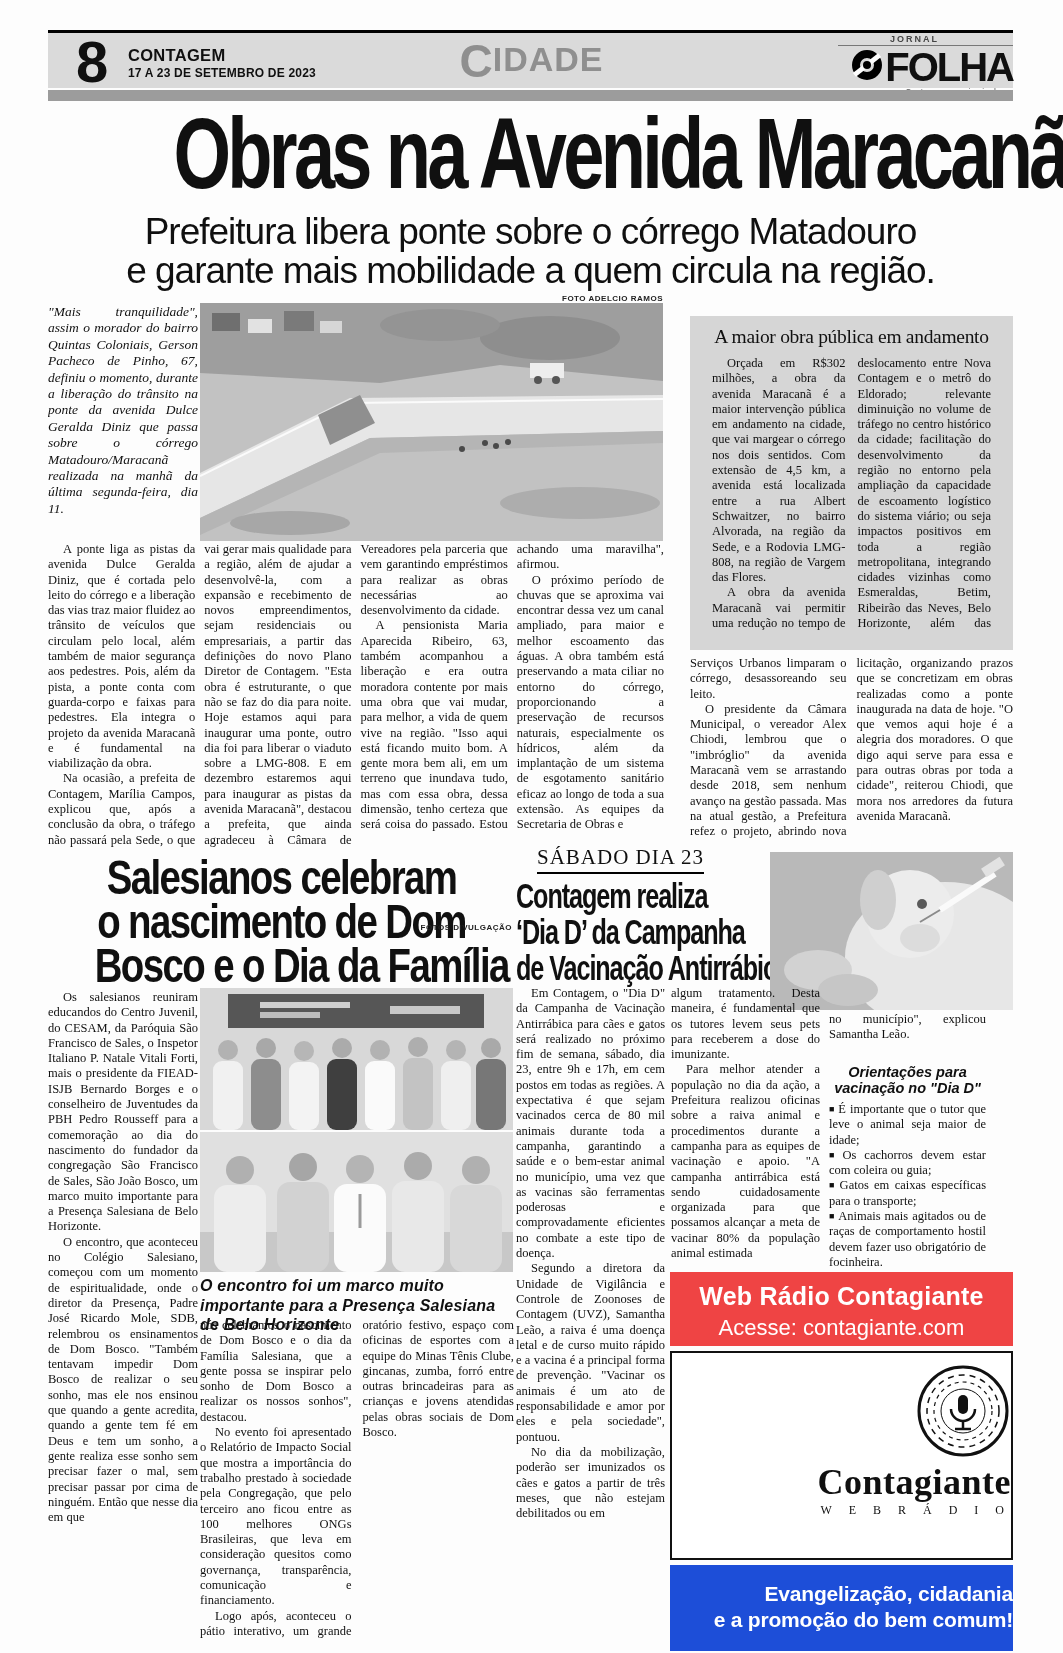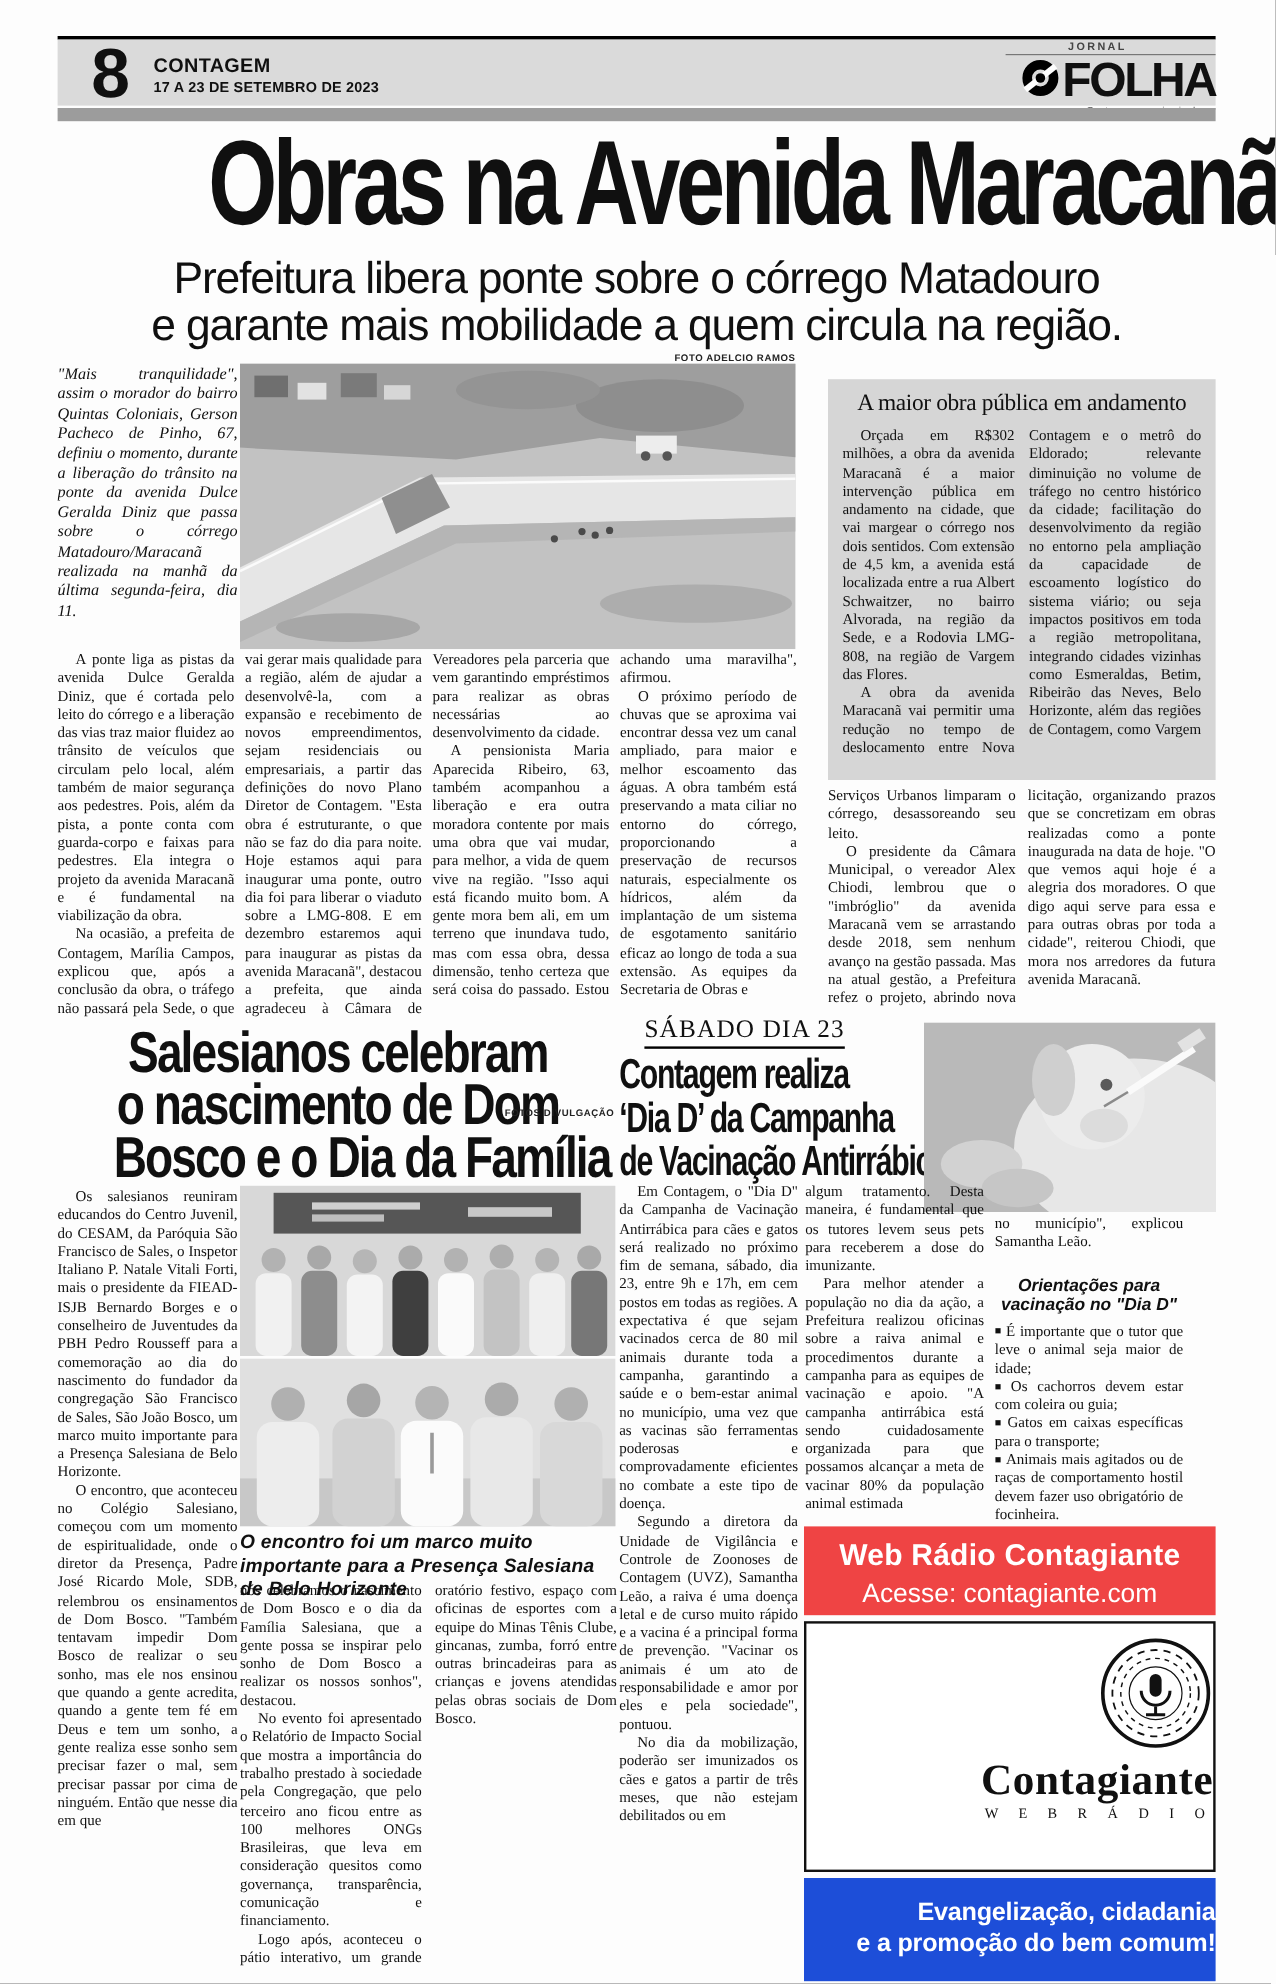--- a/index.html
+++ b/index.html
@@ -36,21 +36,21 @@
 
   
   .btxt p{margin:0;font-size:12.5px;line-height:15.3px;text-align:justify;}
   .btxt p.ind{text-indent:15px;}
   .leadcol{left:48px;top:304px;width:150px;height:238px;overflow:hidden;}
   .leadcol p{margin:0;font-size:13.5px;line-height:16.4px;font-style:italic;text-align:justify;}
   .bodyA{left:48px;top:542px;width:616px;height:312px;column-count:4;column-gap:9px;column-fill:auto;overflow:hidden;}
   .bodyB{left:690px;top:656px;width:323px;height:198px;column-count:2;column-gap:10px;column-fill:auto;overflow:hidden;}
 
   
-  .infobox{left:690px;top:316px;width:323px;height:334px;background:#d6d6d6;box-sizing:border-box;padding:10px 12px;}
+  .infobox{left:690px;top:316px;width:323px;height:334px;background:#d6d6d6;box-sizing:border-box;padding:10px 22px;}
   .infobox h2{margin:0 0 8px 0;font-size:19.5px;font-weight:400;letter-spacing:-.3px;text-align:center;white-space:nowrap;}
   .infocols{column-count:2;column-gap:12px;column-fill:auto;height:278px;overflow:hidden;}
 
   
   .photo{display:block;}
   .ph-main{left:200px;top:303px;}
   .ph-g1{left:200px;top:988px;}
   .ph-g2{left:200px;top:1132px;}
   .ph-dog{left:770px;top:852px;}
 
@@ -88,20 +88,23 @@
 </head>
 <body>
 
 <div id="page">
 
   <div class="abs topline"></div>
   <div class="abs band"></div>
   <div class="abs pageno sans">8</div>
   <div class="abs edition sans">CONTAGEM</div>
   <div class="abs edate sans">17 A 23 DE SETEMBRO DE 2023</div>
+  <div class="abs section sans">
+    <span class="sec-c">C</span><span class="sec-rest">IDADE</span>
+  </div>
   <div class="abs logo sans">
     <div class="logo-kicker">JORNAL</div>
     <div class="logo-row">
       <span>
         <svg width="32" height="32" viewBox="0 0 32 32">
             <circle cx="16" cy="16" r="11" fill="none" stroke="#000" stroke-width="8"></circle>
             <rect x="0" y="13.5" width="32" height="5" fill="#fdfdfd" transform="rotate(-38 16 16)"></rect>
             <circle cx="16" cy="16" r="4" fill="#000"></circle>
           </svg>
       </span>

